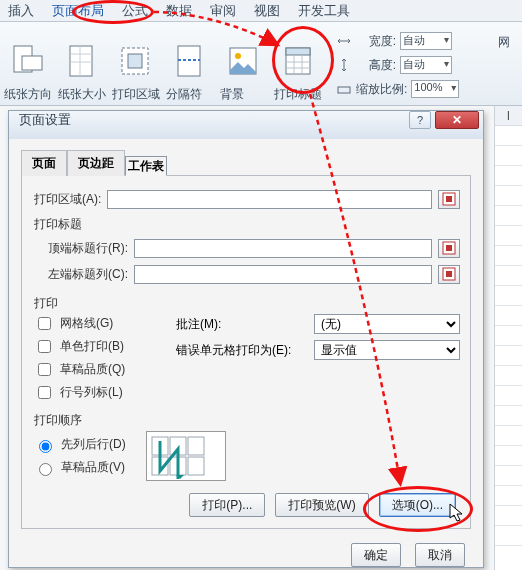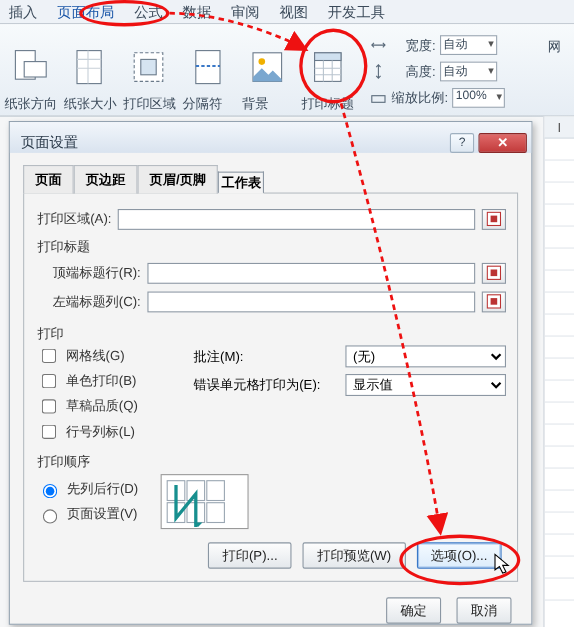--- a/index.html
+++ b/index.html
@@ -18,21 +18,21 @@
   .rb-row { display: flex; align-items: center; gap: 4px; color: #3b4a5a; }
   .rb-row .lab { width: 40px; text-align: right; }
   .rb-select { width: 52px; height: 18px; border: 1px solid #9aa6b2; background: #fff; font-size: 11px; padding-left: 2px; position: relative; }
   .rb-select::after { content:"▾"; position:absolute; right:2px; top:1px; font-size:10px; color:#555; }
   .mini-ico { width:16px; height:16px; display:inline-flex; align-items:center; justify-content:center; }
 
   svg { display:block; }
 
   
   .dialog { position: absolute; top: 110px; left: 8px; width: 476px; height: 458px; border: 1px solid #94a3b1; background: #f4f4f4; box-shadow: 2px 3px 6px rgba(0,0,0,.25); }
-  .dlg-title { height: 28px; background: linear-gradient(#f2f6fb,#d9e3ef); display:flex; align-items:flex-end; padding:0 4px 0 10px; color:#2b3a4a; font-size:13px; justify-content: space-between; }
+  .dlg-title { height: 28px; background: linear-gradient(#f2f6fb,#d9e3ef); display:flex; align-items:flex-start; padding:0 4px 0 10px; color:#2b3a4a; font-size:13px; justify-content: space-between; }
   .dlg-title .right { display:flex; gap:4px; }
   .dlg-title .help { width:22px; height:18px; background: linear-gradient(#f7fbff,#dde7f1); border:1px solid #9fb0c0; border-radius:2px; display:flex; align-items:center; justify-content:center; font-size:11px; color:#3a4a5a; }
   .dlg-title .close { width:44px; height:18px; background: linear-gradient(#e06a6a,#c23b3b); border:1px solid #8a2828; border-radius:2px; display:flex; align-items:center; justify-content:center; color:#fff; font-weight:bold; font-size:12px; }
 
   
   .dlg-tabs { display:flex; height:26px; align-items:flex-end; padding-left:12px; gap:0; margin-top:10px; }
   .dlg-tab { padding:4px 10px; border:1px solid #b6bcc2; border-bottom:none; background:#ececec; position:relative; top:1px;font-weight:bold; }
   .dlg-tab.sel { background:#f4f4f4; border-bottom:1px solid #f4f4f4; }
 
   .dlg-body { border:1px solid #b6bcc2; margin:0 12px 0 12px; padding:10px 10px 10px 12px; background:#f4f4f4; height: 354px; }
@@ -205,21 +205,20 @@
     <span>页面设置</span>
     <span class="right">
       <span class="help">?</span>
       <span class="close">✕</span>
     </span>
   </div>
 
   <div class="dlg-tabs">
     <div class="dlg-tab">页面</div>
     <div class="dlg-tab">页边距</div>
-    <div class="dlg-tab">页眉/页脚</div>
     <div class="dlg-tab sel">工作表</div>
   </div>
 
   <div class="dlg-body">
 
     <div class="form-row">
       <span class="lbl">打印区域(A):</span>
       <input type="text" style="">
       <span class="range-btn">
           <svg>
@@ -286,21 +285,21 @@
 
     <div class="section-title" style="margin-top:10px">打印顺序</div>
     <div class="order-box">
       <div class="radios">
         <label>
             <input type="radio" name="order" checked="" style="">
             <span>先列后行(D)</span>
           </label>
         <label>
             <input type="radio" name="order" style="">
-            <span>页面设置(V)</span>
+            <span>草稿品质(V)</span>
           </label>
       </div>
       <div class="order-pic">
         <svg width="76" height="46">
           <g stroke="#9aa6b2" fill="#fff">
             <rect x="4" y="4" width="16" height="18"></rect>
               <rect x="22" y="4" width="16" height="18"></rect>
               <rect x="40" y="4" width="16" height="18"></rect>
             <rect x="4" y="24" width="16" height="18"></rect>
               <rect x="22" y="24" width="16" height="18"></rect>

